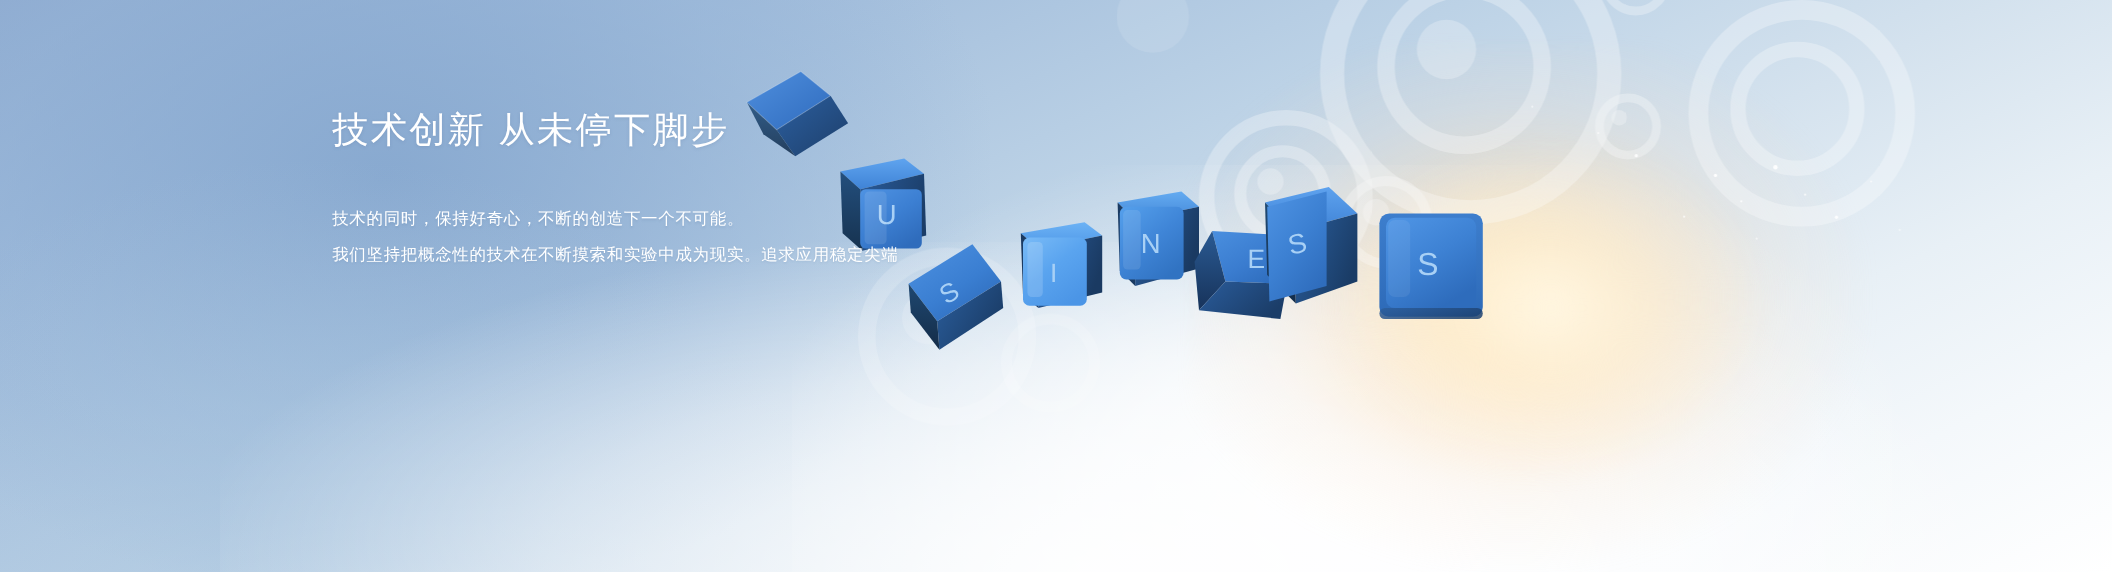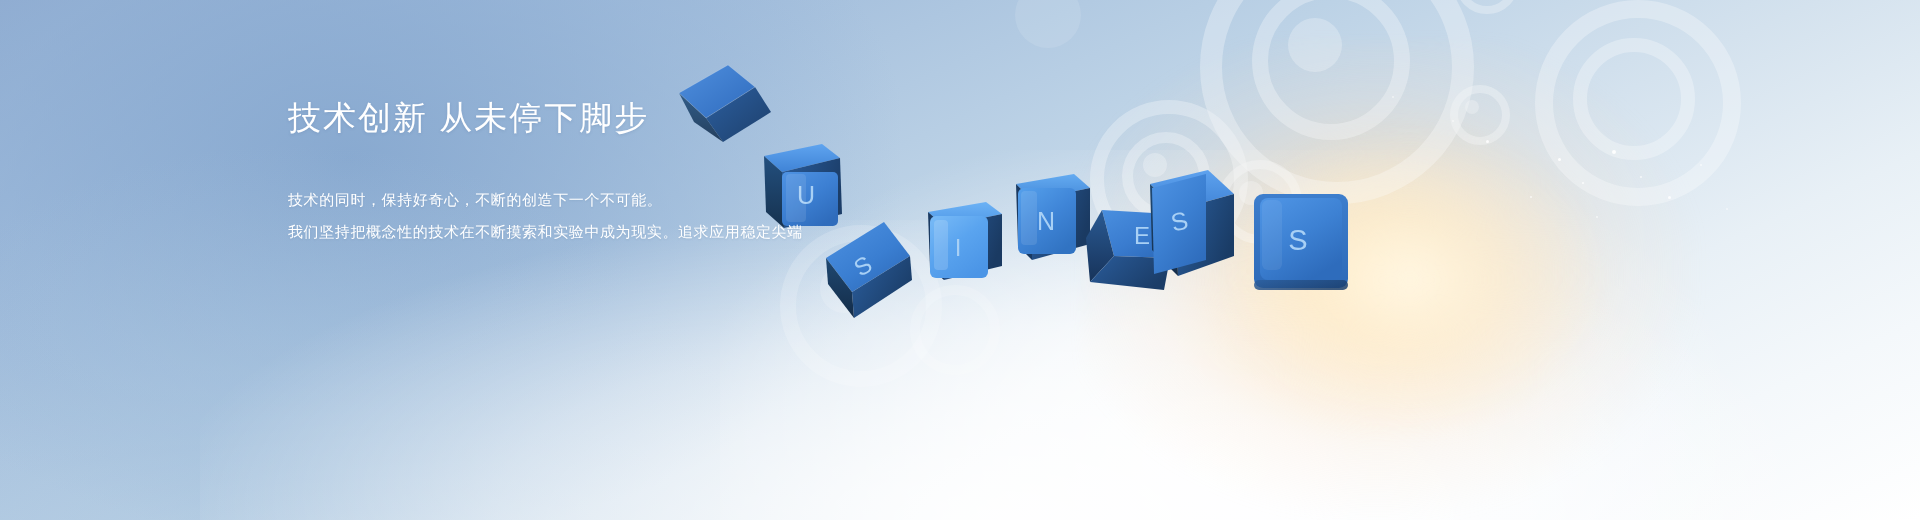--- a/index.html
+++ b/index.html
@@ -110,21 +110,21 @@
   .sparkle {
     position: absolute;
     border-radius: 50%;
     background: #fff;
     pointer-events: none;
   }
 
   
   .text-block {
     position: absolute;
-    left: 288px;
+    left: 302px;
     top: 96px;
     width: 620px;
     z-index: 6;
   }
   .headline {
     color: #ffffff;
     font-size: 33px;
     line-height: 44px;
     font-weight: 400;
     letter-spacing: 2px;

